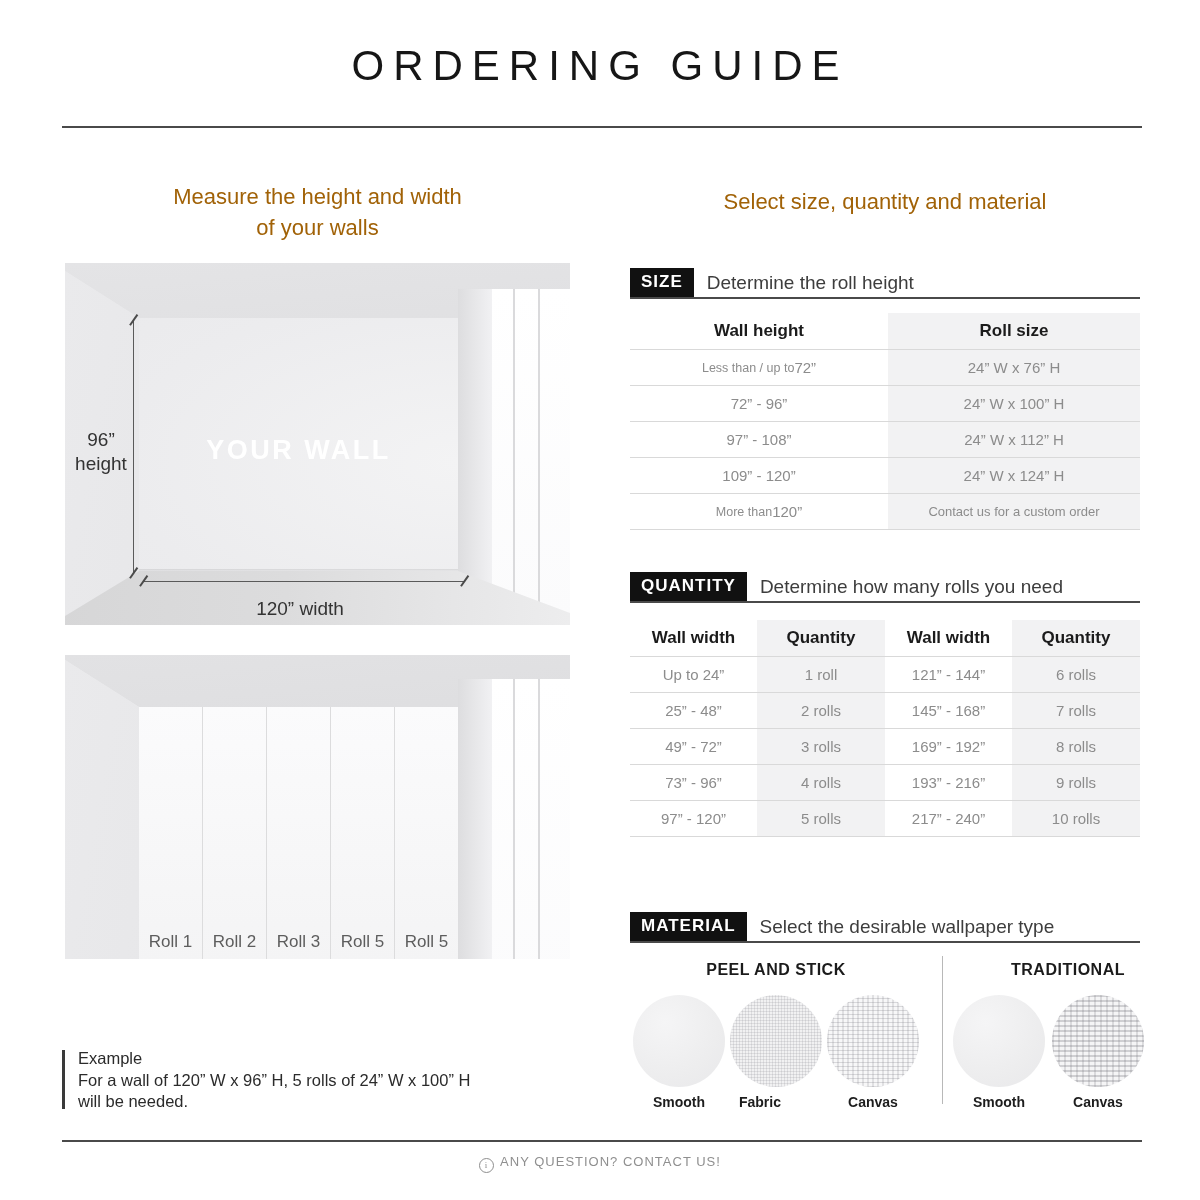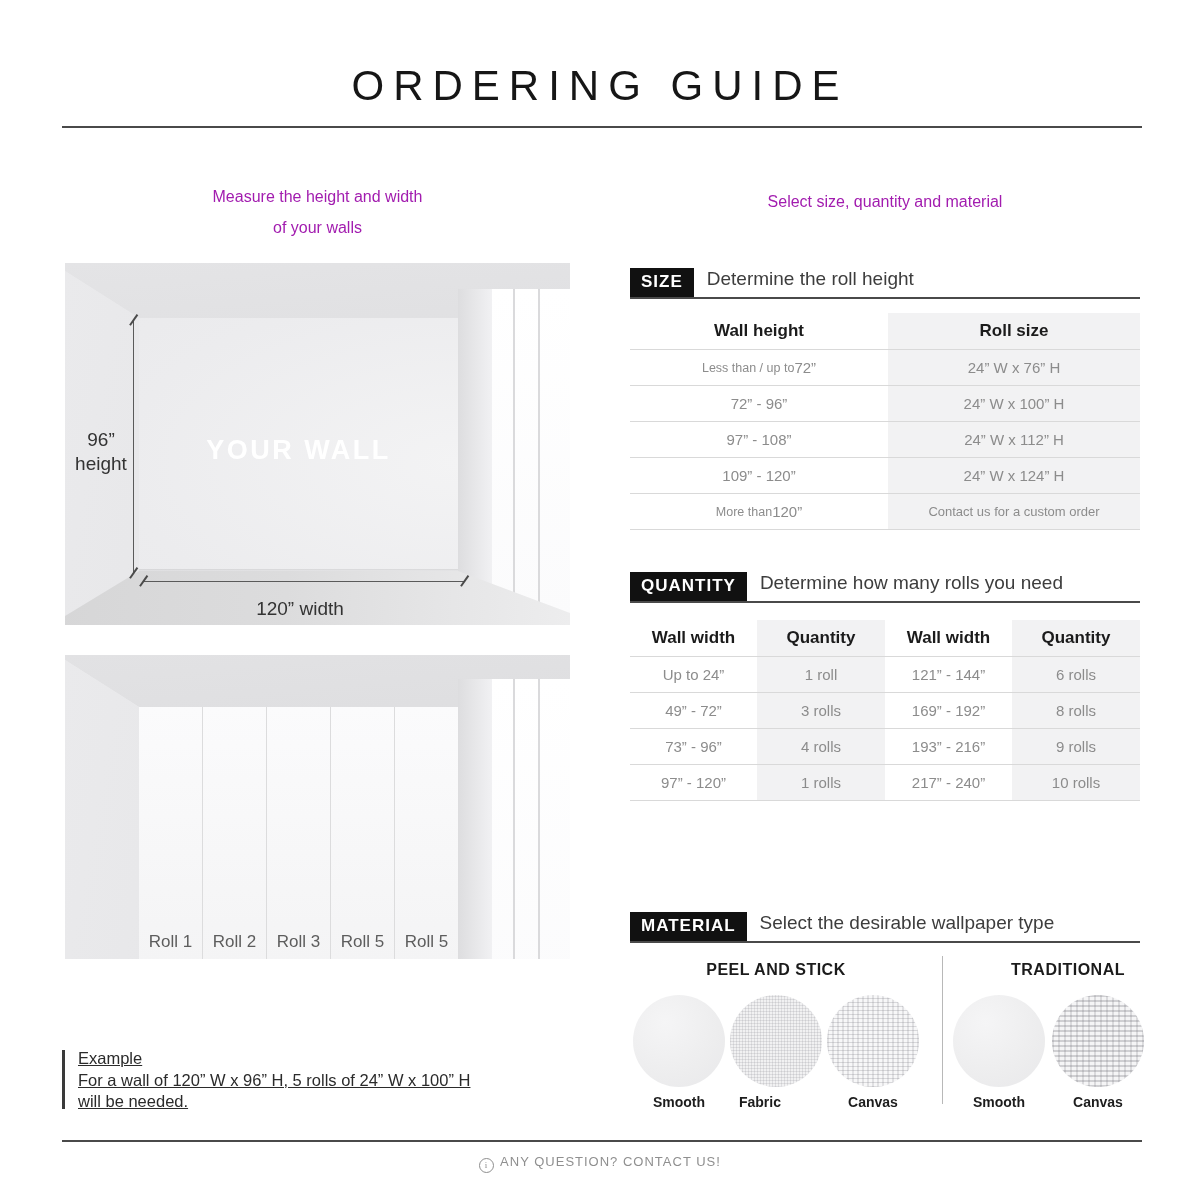--- a/index.html
+++ b/index.html
@@ -1,27 +1,27 @@
 <!DOCTYPE html>
 <html><head>
 <meta charset="utf-8">
 <style>
   html,body{margin:0;padding:0;background:#fff;}
   .page{position:relative;width:1200px;height:1200px;background:#ffffff;
         font-family:"Liberation Sans",sans-serif;color:#222;overflow:hidden;}
 
   
   .title{position:absolute;top:42px;left:0;width:100%;text-align:center;
-         font-size:42px;letter-spacing:9px;color:#161616;font-weight:500;margin-top:20px;}
+         font-size:42px;letter-spacing:9px;color:#161616;font-weight:500;}
   .rule{position:absolute;left:62px;right:58px;border-top:2px solid #4a4a4a;}
   .rule-top{top:126px;}
   .rule-bottom{top:1140px;}
 
   
-  .col-head{position:absolute;text-align:center;font-size:16px;line-height:31px;color:#a21caf;}
+  .col-head{position:absolute;text-align:center;font-size:22px;line-height:31px;color:#a16207;}
   .left-head{left:65px;width:505px;top:181px;}
   .right-head{left:630px;width:510px;top:186px;}
 
   
   .room{position:absolute;left:65px;width:505px;background:#ececee;overflow:hidden;}
   .room1{top:263px;height:362px;}
   .room2{top:655px;height:304px;}
   .room .part{position:absolute;left:0;top:0;width:100%;height:100%;}
   .r1-ceil{clip-path:polygon(0 0,505px 0,505px 26px,393px 55px,74px 55px,0 8px);
            background:linear-gradient(175deg,#e4e4e6 0%,#d5d5d7 100%);}
@@ -59,24 +59,24 @@
   .panels{position:absolute;left:74px;top:52px;width:319px;height:255px;display:flex;}
   .panel{flex:1 1 0;position:relative;background:linear-gradient(180deg,#fbfbfc,#f4f4f5);
          border-right:1px solid #dcdcdd;}
   .panel:last-child{border-right:none;}
   .panel .roll{position:absolute;bottom:10px;left:0;width:100%;text-align:center;
          font-size:17px;color:#5d5d5d;}
 
   
   .example-bar{position:absolute;left:62px;top:1050px;width:3px;height:59px;background:#3a3a3a;}
   .example{position:absolute;left:78px;top:1048px;width:470px;
-           font-size:16.5px;line-height:21.5px;color:#2b2b2b;text-decoration:underline;}
-
-  
-  .sec-head{position:absolute;left:630px;width:510px;display:flex;
+           font-size:16.5px;line-height:21.5px;color:#2b2b2b;}
+
+  
+  .sec-head{position:absolute;left:630px;width:510px;display:flex;align-items:flex-end;
             border-bottom:2px solid #4a4a4a;}
   .badge{background:#111111;color:#ffffff;font-size:17px;font-weight:bold;
          letter-spacing:1px;padding:4px 11px 5px;}
   .subtitle{font-size:19px;color:#3d3d3d;margin-left:13px;padding-bottom:3px;white-space:nowrap;}
   .size-head{top:268px;}
   .qty-head{top:572px;}
   .mat-head{top:912px;}
 
   .dtable{position:absolute;left:630px;width:510px;}
   .size-table{top:313px;}
@@ -262,34 +262,40 @@
       <div class="cell q3">Wall width</div>
       <div class="cell q4">Quantity</div>
     </div>
     <div class="trow">
       <div class="cell q1">Up to 24”</div>
       <div class="cell q2">1 roll</div>
       <div class="cell q3">121” - 144”</div>
       <div class="cell q4">6 rolls</div>
     </div>
     <div class="trow">
+      <div class="cell q1">25” - 48”</div>
+      <div class="cell q2">2 rolls</div>
+      <div class="cell q3">145” - 168”</div>
+      <div class="cell q4">7 rolls</div>
+    </div>
+    <div class="trow">
       <div class="cell q1">49” - 72”</div>
       <div class="cell q2">3 rolls</div>
       <div class="cell q3">169” - 192”</div>
       <div class="cell q4">8 rolls</div>
     </div>
     <div class="trow">
       <div class="cell q1">73” - 96”</div>
       <div class="cell q2">4 rolls</div>
       <div class="cell q3">193” - 216”</div>
       <div class="cell q4">9 rolls</div>
     </div>
     <div class="trow">
       <div class="cell q1">97” - 120”</div>
-      <div class="cell q2">1 rolls</div>
+      <div class="cell q2">5 rolls</div>
       <div class="cell q3">217” - 240”</div>
       <div class="cell q4">10 rolls</div>
     </div>
   </div>
 
   <div class="sec-head mat-head">
     <span class="badge">MATERIAL</span>
     <span class="subtitle">Select the desirable wallpaper type</span>
   </div>
   <div class="group-label gl-ps">PEEL AND STICK</div>

